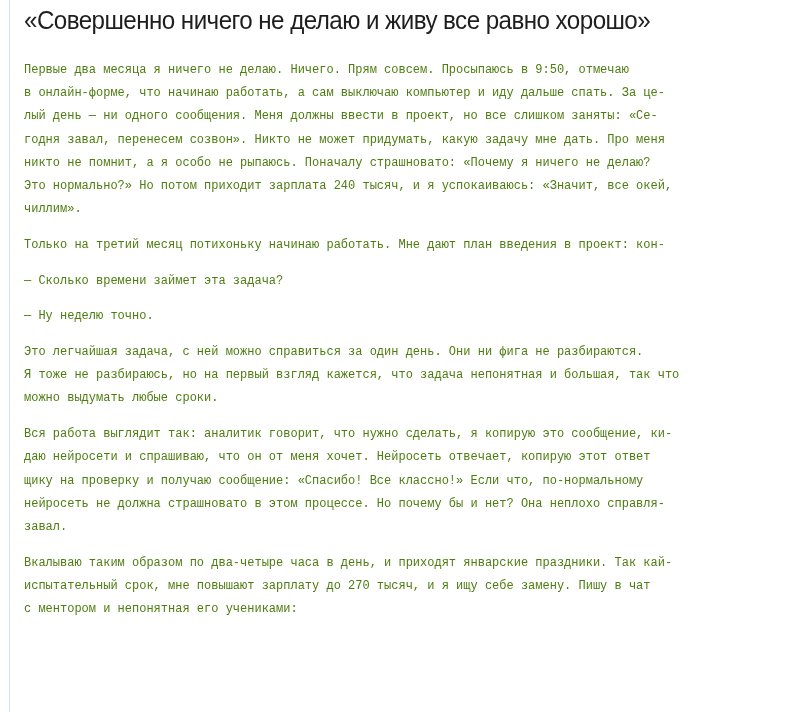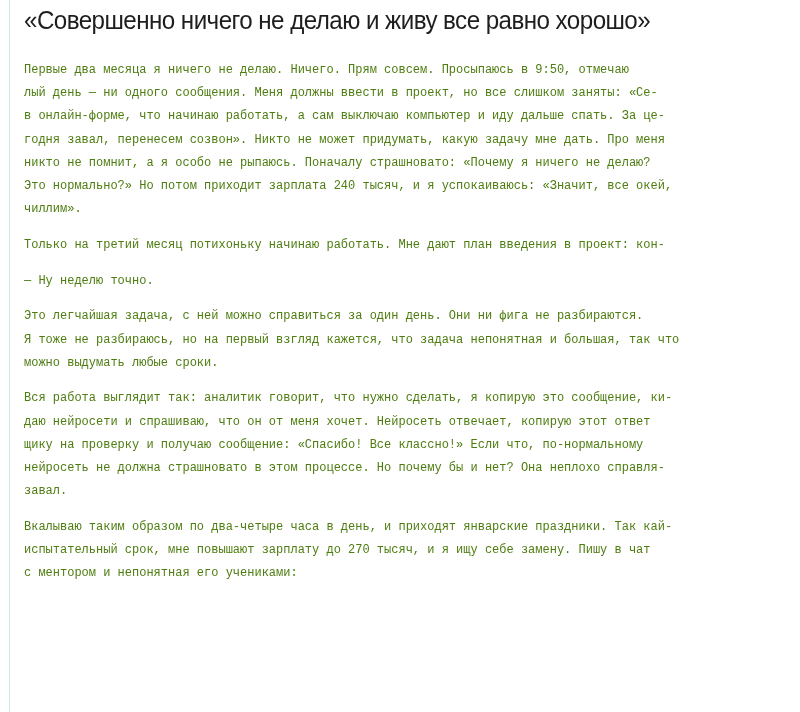--- a/index.html
+++ b/index.html
@@ -64,32 +64,35 @@
 <body>
 
 <div class="left-rule"></div>
 
 <article class="article">
   <h1 class="title">«Совершенно ничего не делаю и живу все равно хорошо»</h1>
 
   <div class="body">
     <p class="para">
       <span class="line">Первые два месяца я ничего не делаю. Ничего. Прям совсем. Просыпаюсь в 9:50, отмечаю</span>
+      <span class="line">в онлайн-форме, что начинаю работать, а сам выключаю компьютер и иду дальше спать. За це-</span>
       <span class="line">лый день — ни одного сообщения. Меня должны ввести в проект, но все слишком заняты: «Се-</span>
-      <span class="line">в онлайн-форме, что начинаю работать, а сам выключаю компьютер и иду дальше спать. За це-</span>
       <span class="line">годня завал, перенесем созвон». Никто не может придумать, какую задачу мне дать. Про меня</span>
       <span class="line">никто не помнит, а я особо не рыпаюсь. Поначалу страшновато: «Почему я ничего не делаю?</span>
       <span class="line">Это нормально?» Но потом приходит зарплата 240 тысяч, и я успокаиваюсь: «Значит, все окей,</span>
       <span class="line">чиллим».</span>
     </p>
 
     <p class="para">
       <span class="line">Только на третий месяц потихоньку начинаю работать. Мне дают план введения в проект: кон-</span>
     </p>
 
+    <p class="para">
+      <span class="line">— Сколько времени займет эта задача?</span>
+    </p>
 
     <p class="para">
       <span class="line">— Ну неделю точно.</span>
     </p>
 
     <p class="para">
       <span class="line">Это легчайшая задача, с ней можно справиться за один день. Они ни фига не разбираются.</span>
       <span class="line">Я тоже не разбираюсь, но на первый взгляд кажется, что задача непонятная и большая, так что</span>
       <span class="line">можно выдумать любые сроки.</span>
     </p>

